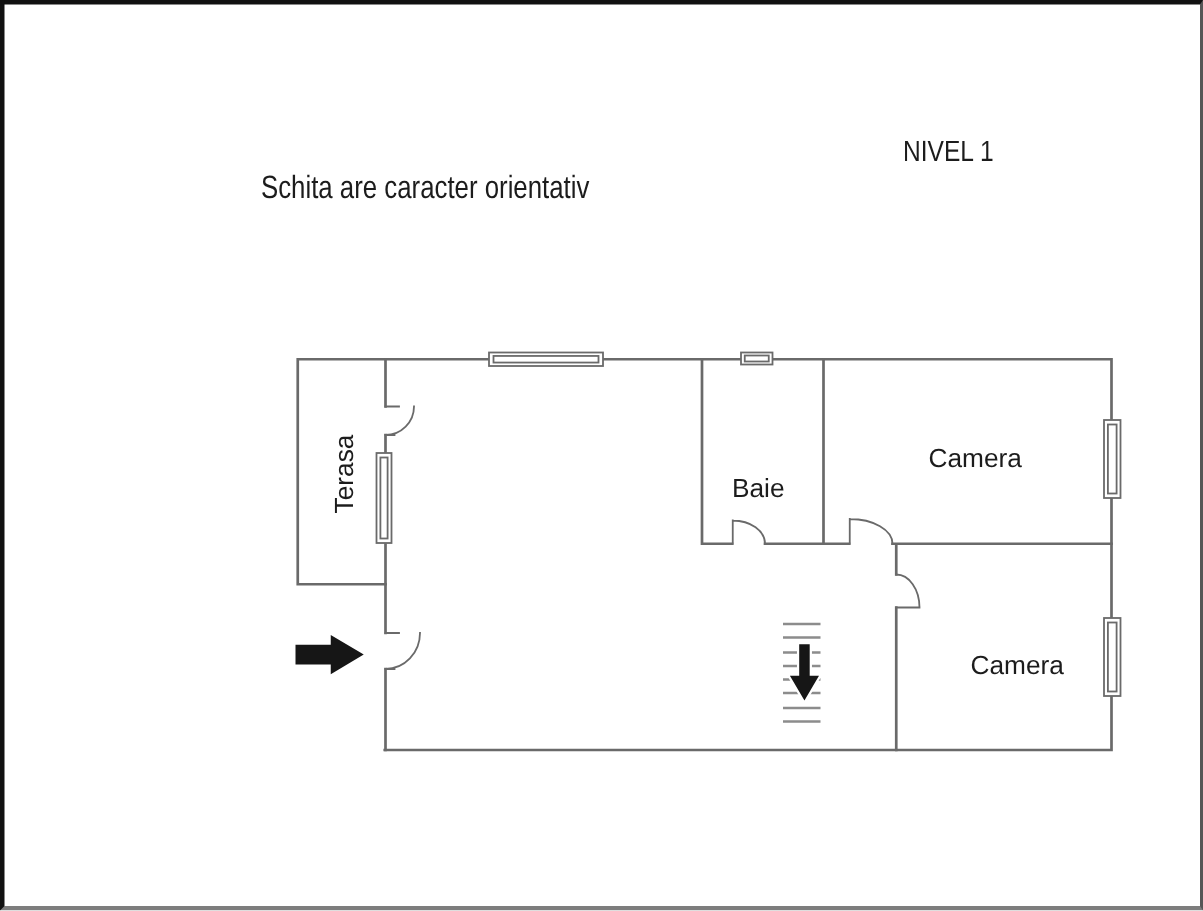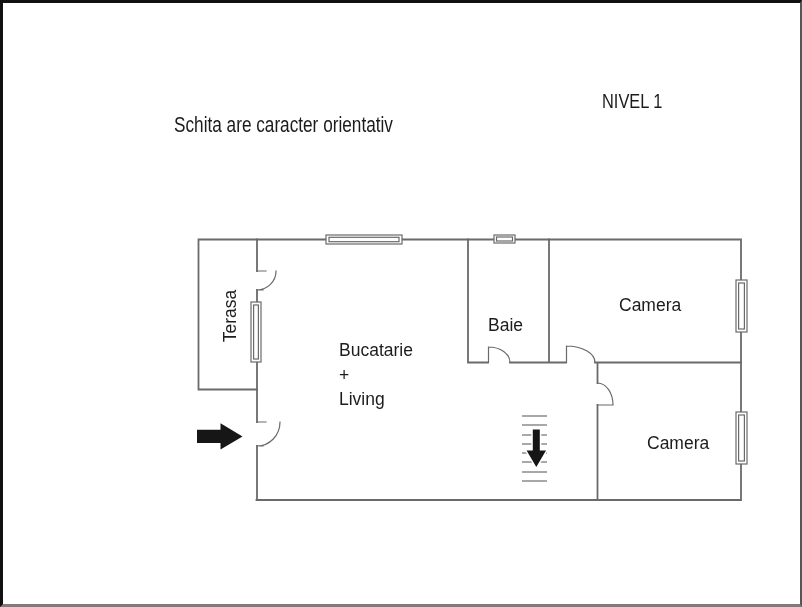--- a/index.html
+++ b/index.html
@@ -78,23 +78,18 @@
     <polygon stroke="#ffffff" stroke-width="3" paint-order="stroke" points="532.8,429.5 539.8,429.5 539.8,450.5 546,450.5 536.3,467 526.6,450.5 532.8,450.5" fill="#161616"></polygon>
 
     <polygon points="197,429.8 220.5,429.8 220.5,423.3 242.5,436.4 220.5,449.5 220.5,443 197,443" fill="#161616"></polygon>
   </svg>
 
   <div class="lbl disclaimer">Schita are caracter orientativ</div>
   <div class="lbl level">NIVEL 1</div>
 
   <div class="lbl room terasa">Terasa</div>
 
-  <div class="lbl room kitchen">
-    <div>Bucatarie</div>
-    <div>+</div>
-    <div>Living</div>
-  </div>
 
   <div class="lbl room baie">Baie</div>
   <div class="lbl room camera-top">Camera</div>
   <div class="lbl room camera-bottom">Camera</div>
 
 </div>
 
 </body></html>

